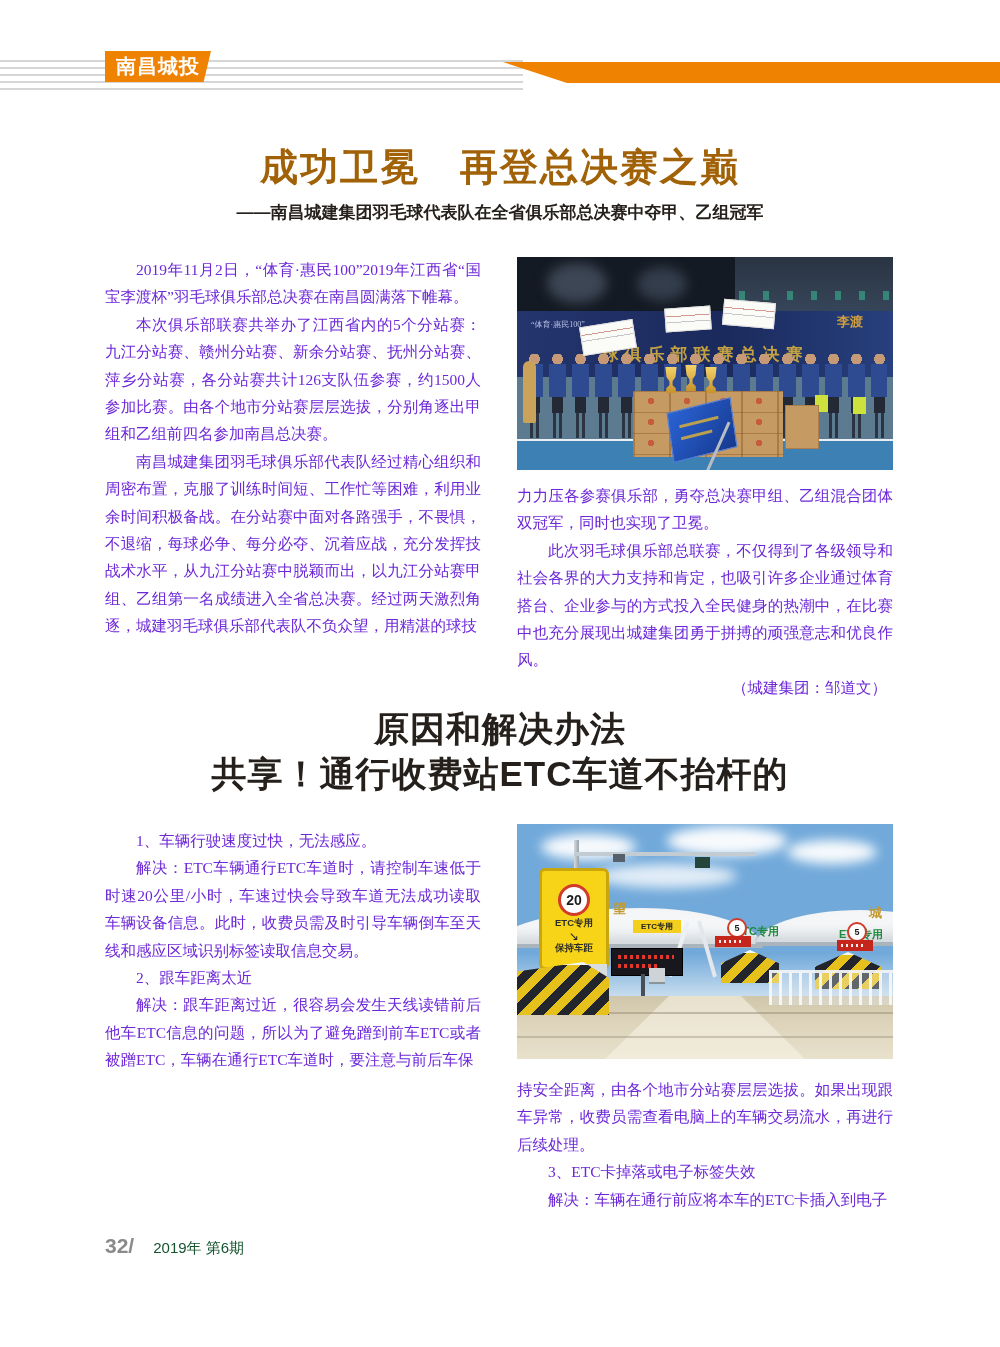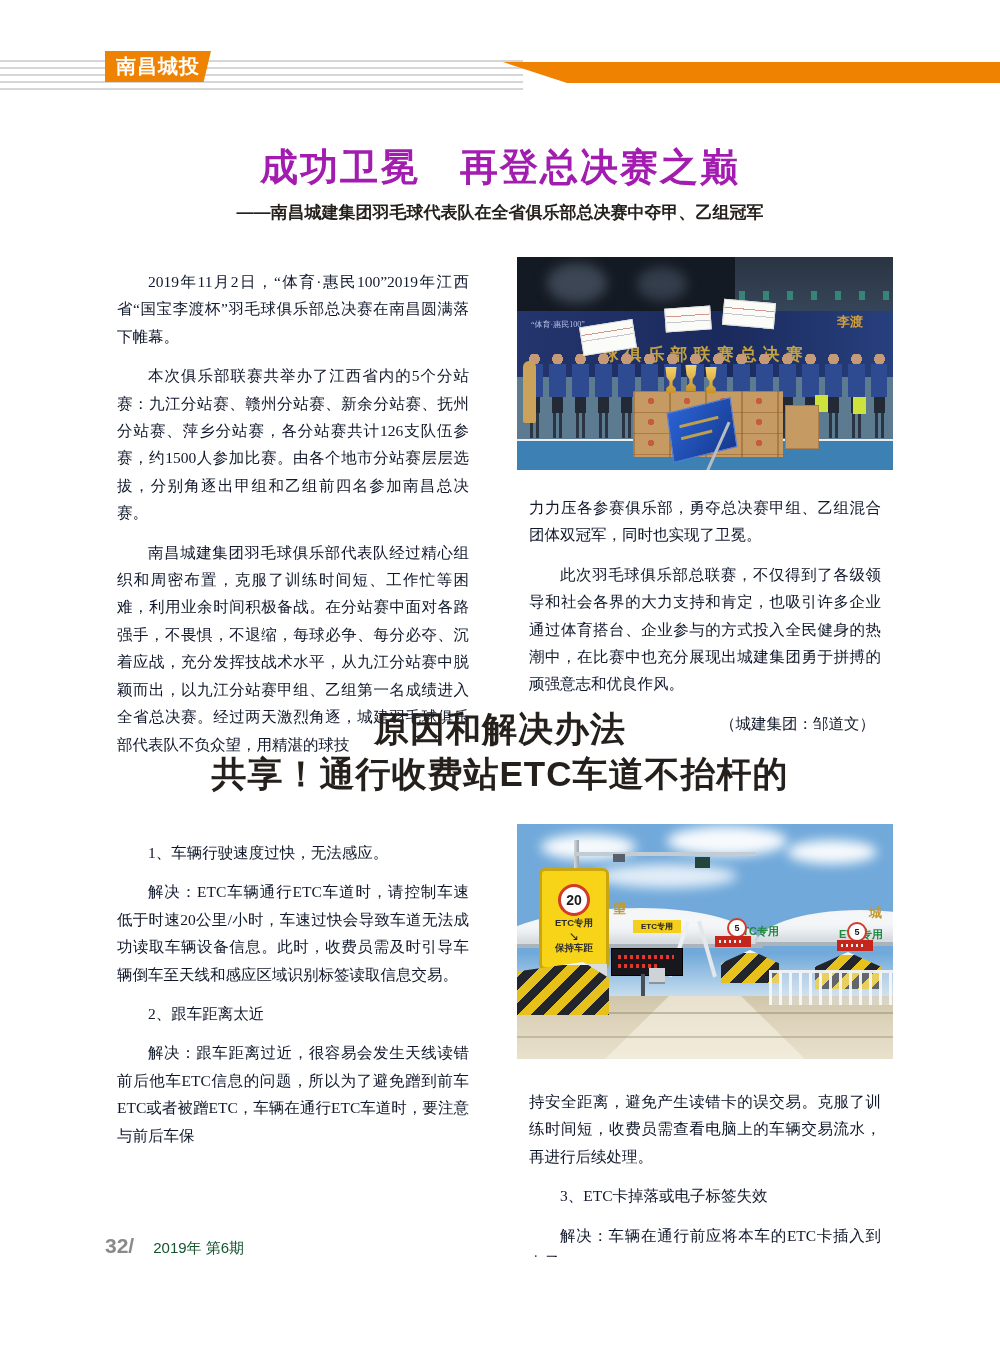--- a/index.html
+++ b/index.html
@@ -12,29 +12,29 @@
     background:repeating-linear-gradient(to bottom,#d6d6d6 0 2px,#ffffff 2px 7px);}
   .hdr-badge{position:absolute;left:105px;top:51px;width:106px;height:31px;background:#ef8200;
     clip-path:polygon(0 0,100% 0,93% 100%,0 100%);color:#fff;font-weight:bold;font-size:20px;
     line-height:31px;text-align:center;letter-spacing:1px;
     font-family:"Liberation Sans","DejaVu Sans",sans-serif;}
   .hdr-bar{position:absolute;left:503px;top:62px;width:497px;height:21px;background:#ef8200;
     clip-path:polygon(0 0,100% 0,100% 100%,64px 100%);}
 
   
   .t1{position:absolute;left:0;top:142px;width:1000px;text-align:center;font-size:38px;
-    font-weight:900;color:#a21caf;letter-spacing:2px;}
+    font-weight:900;color:#a16207;letter-spacing:2px;}
   .t1sub{position:absolute;left:0;top:201px;width:1000px;text-align:center;font-size:17px;
     font-weight:bold;color:#25201b;}
   .t2{position:absolute;left:0;top:706px;width:1000px;text-align:center;font-size:35px;
     font-weight:900;color:#25201b;line-height:45px;letter-spacing:1px;}
 
   
   .col{position:absolute;width:376px;}
-  .col p{margin:12px;text-align:justify;font-size:15.5px;line-height:27.4px;color:#0f172a;}
+  .col p{margin:0;text-align:justify;font-size:15.5px;line-height:27.4px;color:#6d28d9;}
   .indent{text-indent:2em;}
   .byline{text-align:right !important;padding-right:6px;}
   .a1l{left:105px;top:256px;}
   .a1r{left:517px;top:482px;}
   .a2l{left:105px;top:827px;}
   .a2r{left:517px;top:1076px;}
 
   
   .footer{position:absolute;left:105px;top:1234px;color:#8f8f8f;
     font-family:"Liberation Sans","DejaVu Sans",sans-serif;}
@@ -265,21 +265,21 @@
     <div class="p2-lane"></div>
     <div class="p2-joint1"></div>
     <div class="p2-joint2"></div>
     <div class="chev ch-l"></div>
     <div class="chev ch-c"></div>
     <div class="chev ch-r"></div>
     <div class="p2-fence"></div>
   </div>
 
   <div class="col a2r">
-    <p>持安全距离，避免产生读错卡的误交易。克服了训练时间短，收费员需查看电脑上的车辆交易流水，再进行后续处理。</p>
+    <p>持安全距离，由各个地市分站赛层层选拔。如果出现跟车异常，收费员需查看电脑上的车辆交易流水，再进行后续处理。</p>
     <p class="indent">3、ETC卡掉落或电子标签失效</p>
     <p class="indent">解决：车辆在通行前应将本车的ETC卡插入到电子</p>
   </div>
 
   <div class="footer">
     <span class="pgnum">32/</span><span class="issue">2019年 第6期</span>
   </div>
 
 </div>
 

